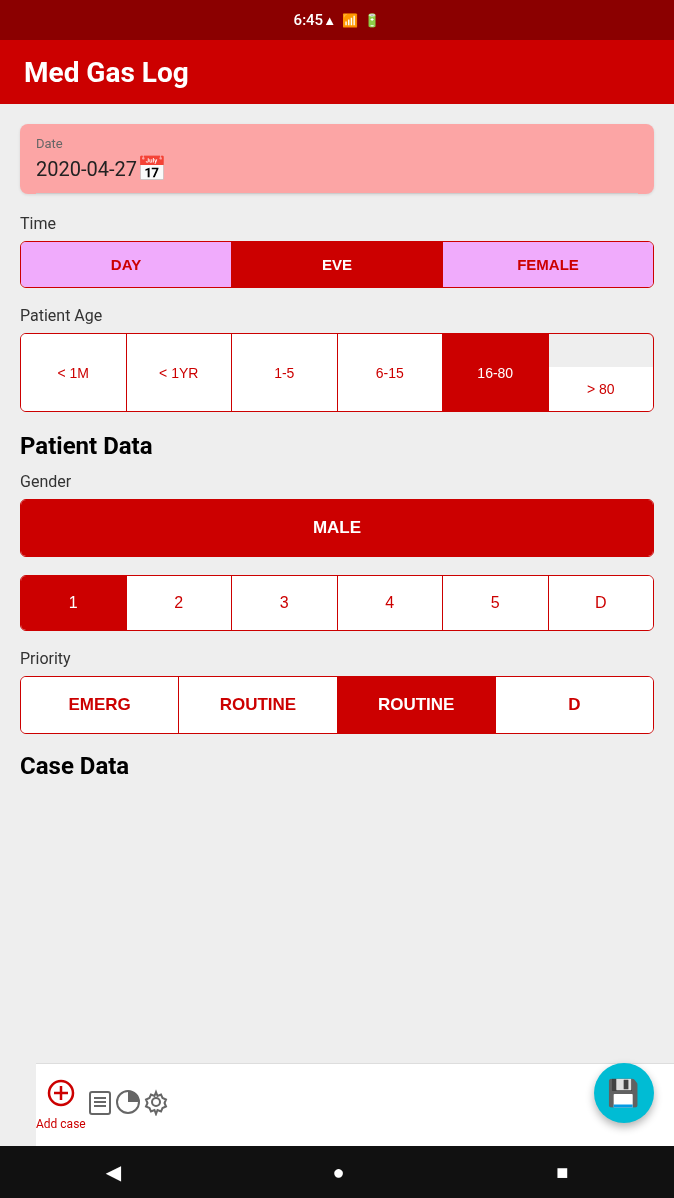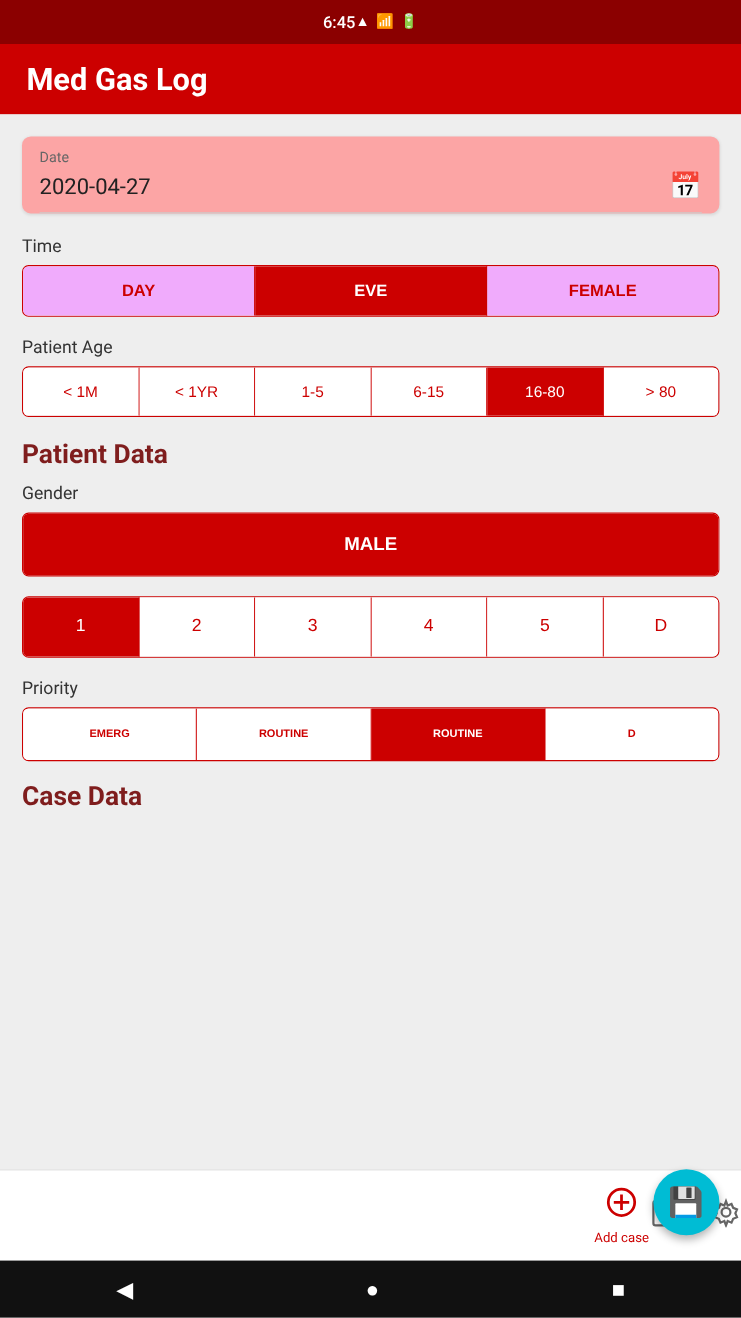--- a/index.html
+++ b/index.html
@@ -70,21 +70,20 @@
       box-shadow: 0 1px 3px rgba(0,0,0,0.1);
     }
     .date-label {
       font-size: 13px;
       color: #666;
       margin-bottom: 4px;
     }
     .date-row {
       display: flex;
       align-items: center;
-      justify-content: space-between;
       padding-bottom: 10px;
       border-bottom: 1px solid #ccc;
     }
     .date-value {
       font-size: 20px;
       color: #222;
     }
     .calendar-icon {
       font-size: 24px;
       color: #333;
@@ -140,31 +139,32 @@
       text-align: center;
       font-size: 14px;
       color: #cc0000;
       background: white;
       border: none;
       cursor: pointer;
       border-right: 1px solid #cc0000;
     }
     .age-btn:last-child {
       border-right: none;
+      margin-top: 33px;
     }
     .age-btn.active {
       background: #cc0000;
       color: white;
     }
 
     
     .section-heading {
       font-size: 24px;
       font-weight: bold;
-      color: #7f1d1d;
+      color: #000000;
       margin-bottom: 12px;
       margin-top: 4px;
     }
 
     
     .gender-group {
       display: flex;
       border: 1.5px solid #cc0000;
       border-radius: 6px;
       overflow: hidden;
@@ -223,21 +223,21 @@
       border: 1.5px solid #cc0000;
       border-radius: 6px;
       overflow: hidden;
       margin-bottom: 18px;
       overflow: hidden;
     }
     .priority-btn {
       flex: 1;
       padding: 18px 0;
       text-align: center;
-      font-size: 10px;
+      font-size: 17px;
       font-weight: bold;
       color: #cc0000;
       background: white;
       border: none;
       cursor: pointer;
       border-right: 1px solid #cc0000;
     }
     .priority-btn:last-child {
       border-right: none;
     }
@@ -266,23 +266,24 @@
       color: white;
       font-size: 26px;
     }
 
     
     .bottom-nav {
       height: 83px;
       background: white;
       display: flex;
       align-items: center;
-      justify-content: flex-end;
+      justify-content: flex-start;
       border-top: 1px solid #ddd;
       flex-shrink: 0;
+      margin-left: 36px;
     }
     .nav-item {
       display: flex;
       flex-direction: column;
       align-items: center;
       gap: 4px;
       cursor: pointer;
     }
     .nav-icon {
       font-size: 26px;

